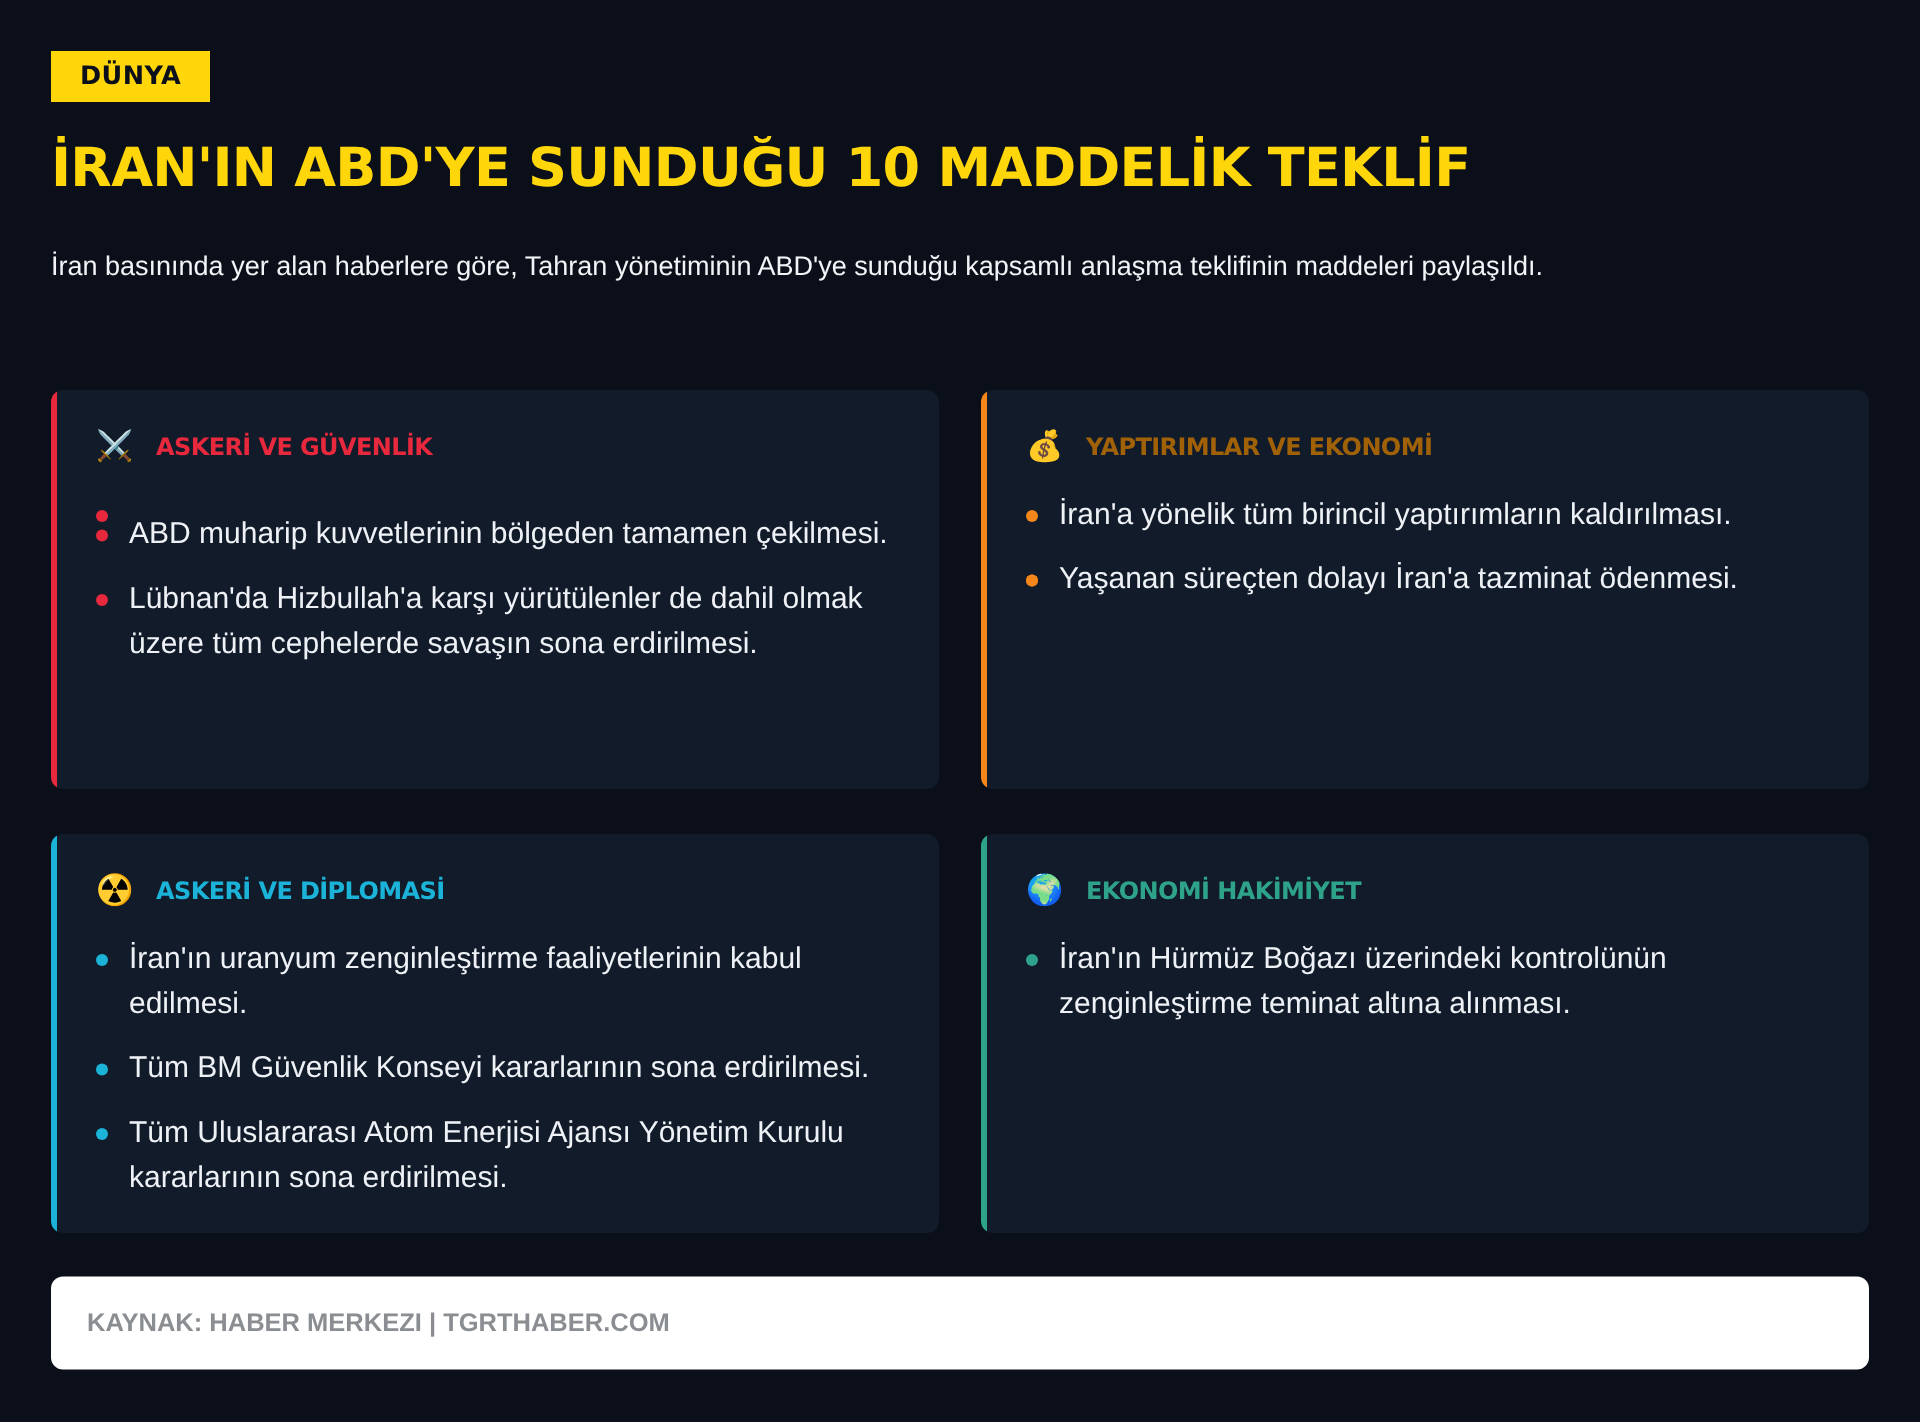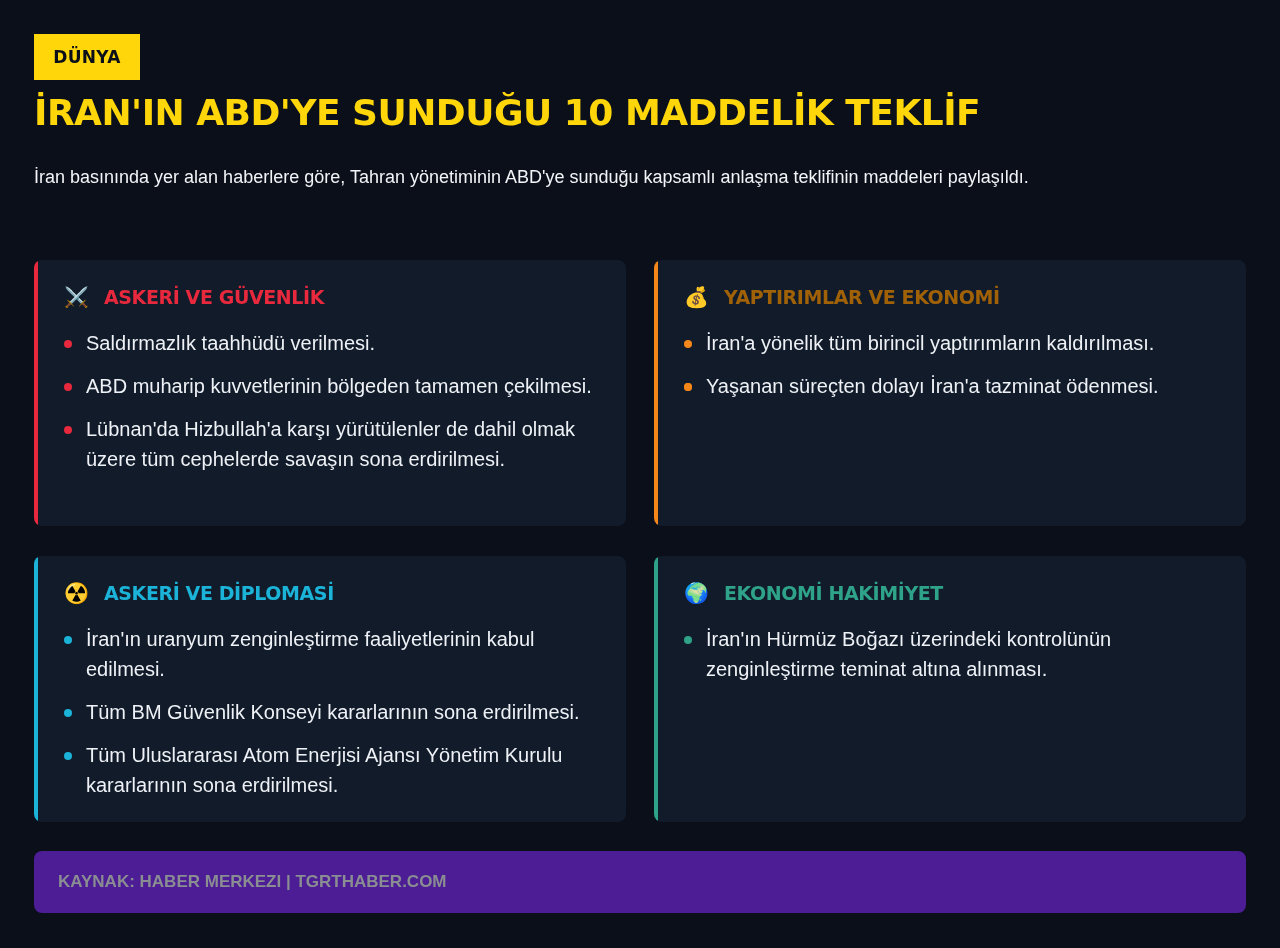--- a/index.html
+++ b/index.html
@@ -1,20 +1,20 @@
 <!DOCTYPE html>
 <html><head>
 <meta charset="utf-8">
 <style>
   * { box-sizing: border-box; margin: 0; padding: 0; }
   html, body { width: 1280px; height: 948px; background: #0b0f1a; overflow: hidden; }
   body { font-family: "DejaVu Sans", "Liberation Sans", sans-serif; color: #e8edf3; position: relative; }
 
   .badge {
-    position: absolute; left: 34px; top: 34px; width: 106px; height: 46px;
+    position: absolute; left: 34px; top: 34px; width: 106px; height: 34px;
     background: #ffd60a; color: #0b0f1a;
     font-family: "DejaVu Sans", sans-serif; font-weight: 700; font-size: 17px;
     display: flex; align-items: center; justify-content: center; letter-spacing: 0.3px;
   }
   .title {
     position: absolute; left: 34px; top: 92px;
     font-family: "DejaVu Sans", sans-serif; font-weight: 700; font-size: 36px;
     color: #ffd60a; letter-spacing: -0.5px; white-space: nowrap;
   }
   .subtitle {
@@ -27,58 +27,58 @@
     background: #111b2a; border-radius: 8px; overflow: hidden;
   }
   .card .bar { position: absolute; left: 0; top: 0; bottom: 0; width: 4px; }
   .card-head {
     position: absolute; left: 30px; top: 24px; display: flex; align-items: center; gap: 14px;
   }
   .card-icon {
     width: 26px; height: 26px; display: flex; align-items: center; justify-content: center; font-size: 20px;
   }
   .card-title {
-    font-family: "DejaVu Sans", sans-serif; font-weight: 700; font-size: 19px; letter-spacing: -0.4px;
+    font-family: "DejaVu Sans", sans-serif; font-weight: 700; font-size: 16px; letter-spacing: -0.4px;
   }
   .card ul { position: absolute; left: 30px; top: 68px; right: 20px; list-style: none; }
   .card li {
     position: relative; padding-left: 22px; margin-bottom: 13px;
     font-family: "Liberation Sans", sans-serif; font-size: 20px; line-height: 30px; color: #eef1f5;
   }
   .card li .dot {
     position: absolute; left: 0; top: 12px; width: 8px; height: 8px; border-radius: 50%;
   }
 
   #card-military { left: 34px; top: 260px; }
   #card-sanctions { left: 654px; top: 260px; }
   #card-nuclear { left: 34px; top: 556px; }
   #card-regional { left: 654px; top: 556px; }
 
   .footer {
     position: absolute; left: 34px; top: 851px; width: 1212px; height: 62px;
-    background: #4c1d95; border-radius: 8px;
+    background: #ffffff; border-radius: 8px;
     display: flex; align-items: center; padding-left: 24px;
     font-family: "Liberation Sans", sans-serif; font-weight: 700; font-size: 17px; color: #8a8d92;
   }
 </style>
 </head>
 <body>
 
 <div class="badge">DÜNYA</div>
 <h1 class="title">İRAN'IN ABD'YE SUNDUĞU 10 MADDELİK TEKLİF</h1>
 <p class="subtitle">İran basınında yer alan haberlere göre, Tahran yönetiminin ABD'ye sunduğu kapsamlı anlaşma teklifinin maddeleri paylaşıldı.</p>
 
 <section class="card" id="card-military">
   <div class="bar" style="background:#e8283c"></div>
   <div class="card-head">
     <span class="card-icon">⚔️</span>
     <h2 class="card-title" style="color:#e8283c">ASKERİ VE GÜVENLİK</h2>
   </div>
   <ul>
-    <li><span class="dot" style="background:#e8283c"></span><span>Saldırmazlık taahhüdü verilmesi.</span></li>
+    <li><span class="dot" style="background:#e8283c"></span></li>
     <li><span class="dot" style="background:#e8283c"></span><span>ABD muharip kuvvetlerinin bölgeden tamamen çekilmesi.</span></li>
     <li><span class="dot" style="background:#e8283c"></span><span>Lübnan'da Hizbullah'a karşı yürütülenler de dahil olmak üzere tüm cephelerde savaşın sona erdirilmesi.</span></li>
   </ul>
 </section>
 
 <section class="card" id="card-sanctions">
   <div class="bar" style="background:#f4861a"></div>
   <div class="card-head">
     <span class="card-icon">💰</span>
     <h2 class="card-title" style="color:#a16207">YAPTIRIMLAR VE EKONOMİ</h2>

